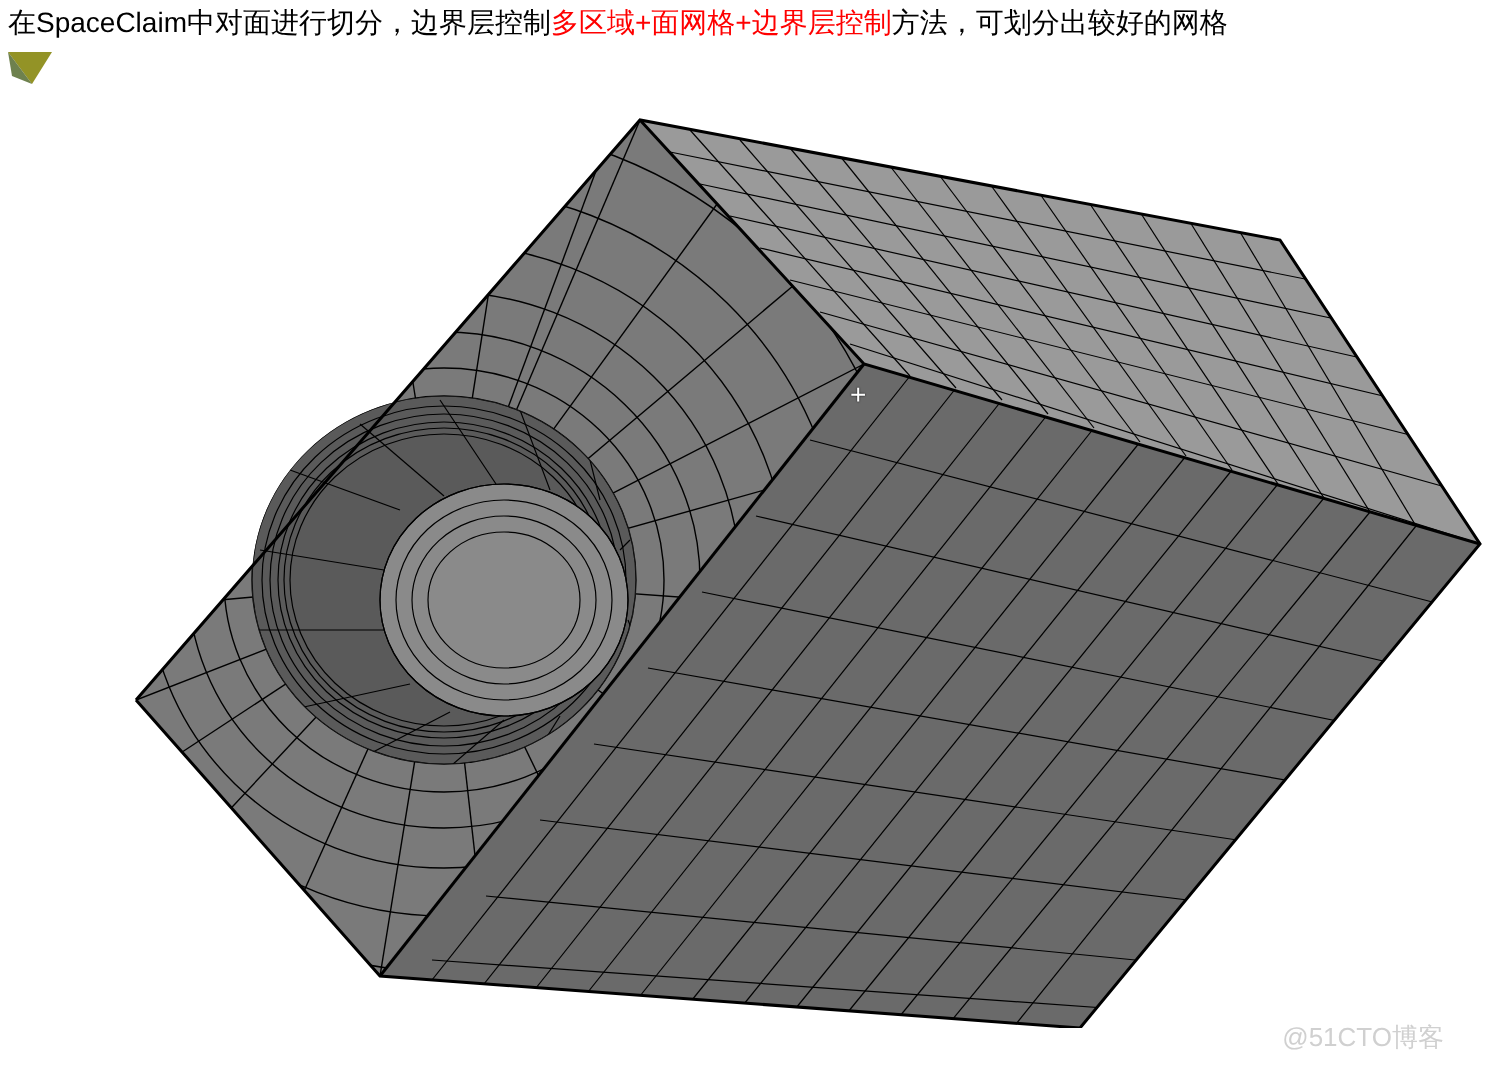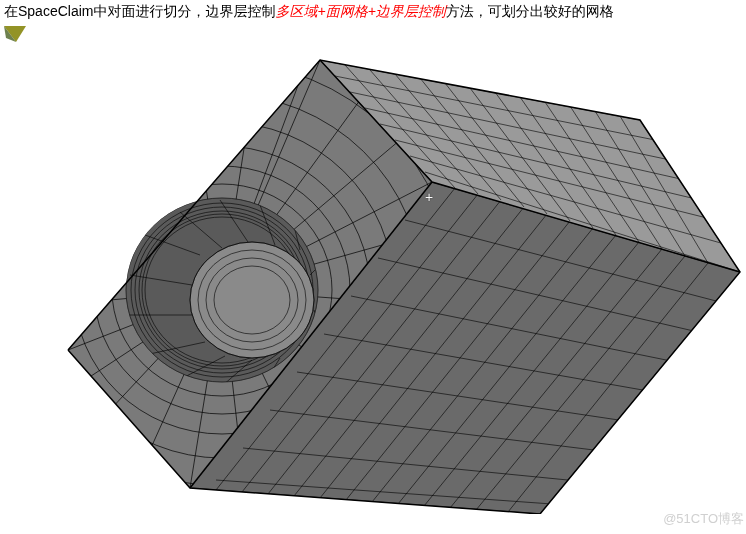--- a/index.html
+++ b/index.html
@@ -13,40 +13,40 @@
       overflow: hidden;
     }
     .caption {
       position: absolute;
       top: 2px;
       left: 4px;
       color: #000;
       line-height: 1.4;
       z-index: 10;
     }
-    .caption .hl { color: #ff0000; font-style: italic; }
+    .caption .hl { color: #ff0000; }
     .triad {
       position: absolute;
       top: 24px;
       left: 2px;
       width: 26px;
       height: 20px;
       z-index: 9;
     }
     .mesh-canvas {
       position: absolute;
       top: 20px;
       left: 0;
       width: 746px;
       height: 494px;
     }
     .watermark {
       position: absolute;
       bottom: 6px;
-      right: 2px;
+      right: 24px;
       color: #d0d0d0;
       font-size: 13px;
       font-family: Arial, sans-serif;
     }
     .cursor-cross {
       position: absolute;
       top: 190px;
       left: 425px;
       color: #fff;
       font-size: 14px;

